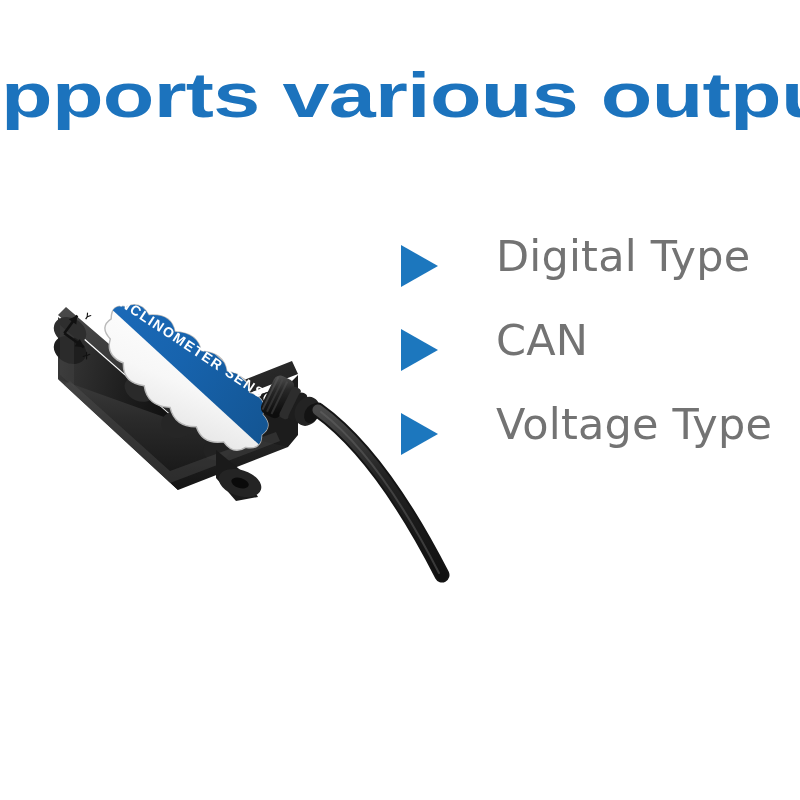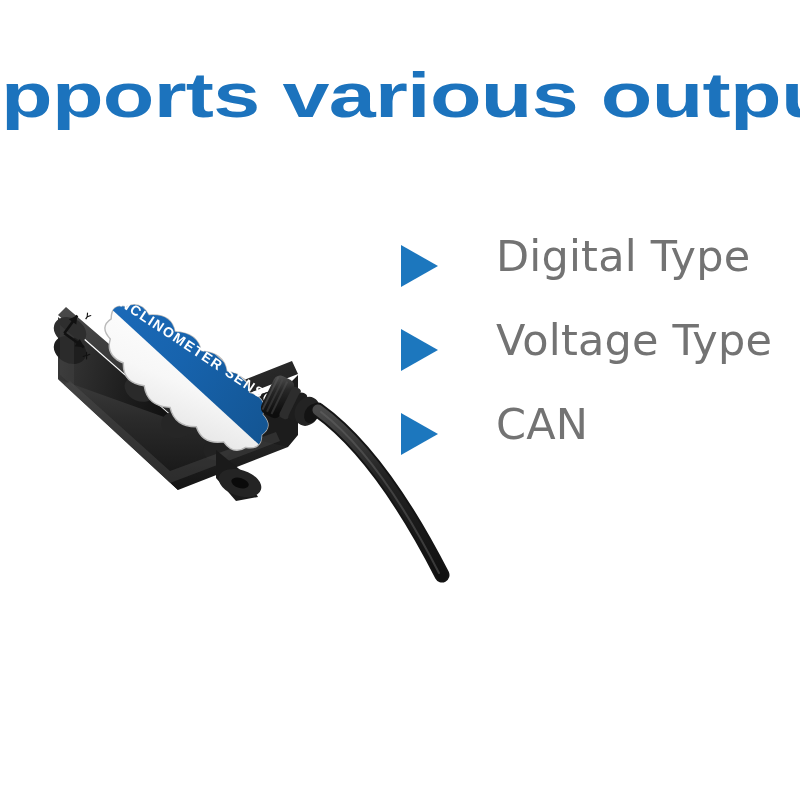--- a/index.html
+++ b/index.html
@@ -239,23 +239,23 @@
   <div class="feature-list">
 
     <div class="feature-row">
       <span class="bullet-tri"></span>
       <span class="feature-label">Digital Type</span>
     </div>
 
 
     <div class="feature-row">
       <span class="bullet-tri"></span>
+      <span class="feature-label">CAN</span>
+    </div>
+
+    <div class="feature-row">
+      <span class="bullet-tri"></span>
       <span class="feature-label">Voltage Type</span>
     </div>
 
-    <div class="feature-row">
-      <span class="bullet-tri"></span>
-      <span class="feature-label">CAN</span>
-    </div>
-
   </div>
 
 </div>
 
 </body></html>

